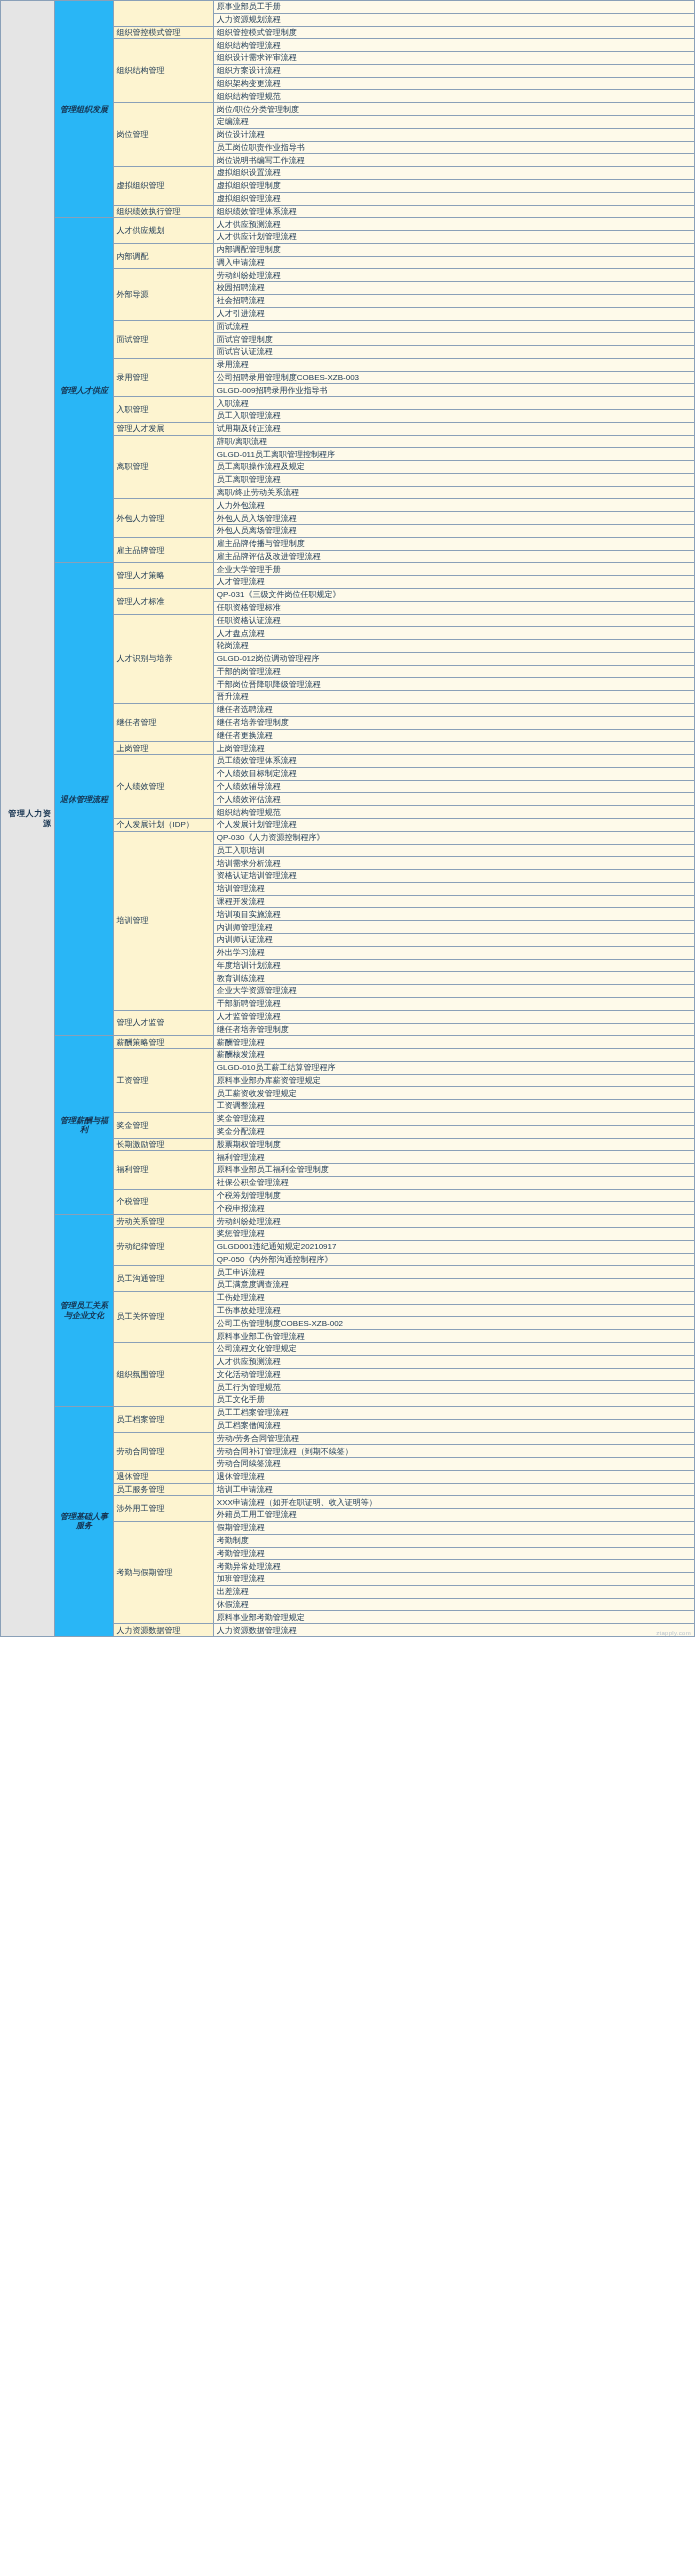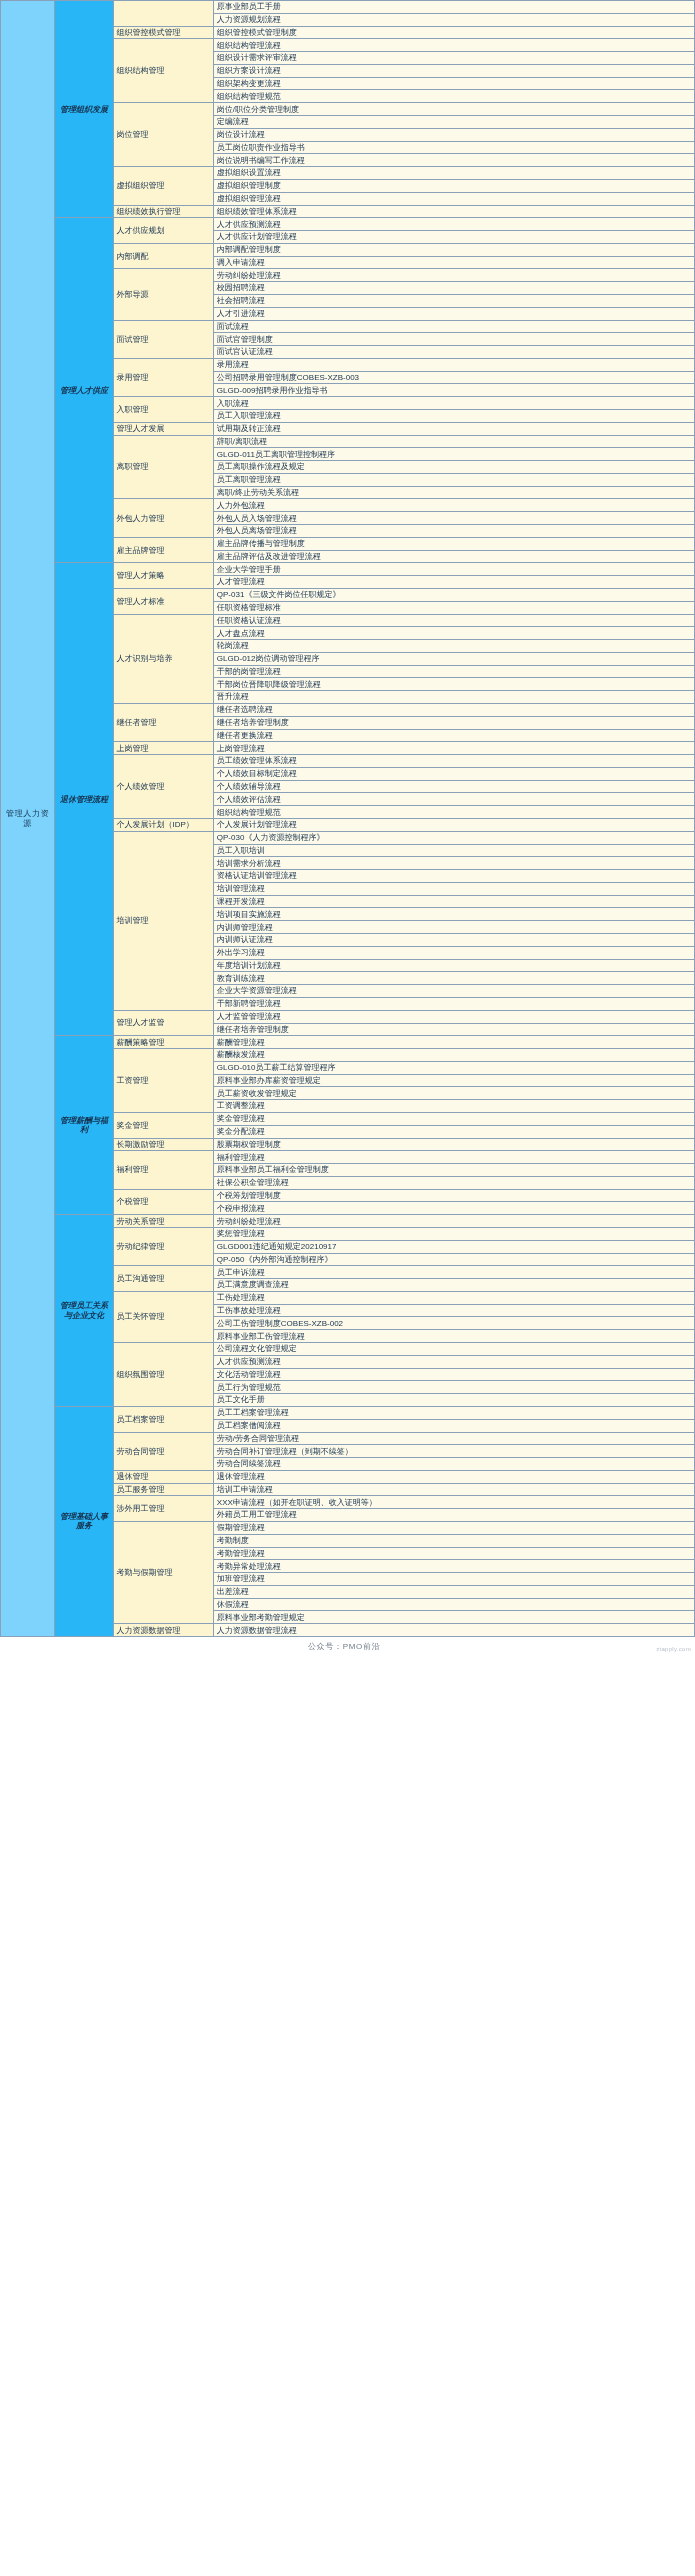--- a/index.html
+++ b/index.html
@@ -9,24 +9,24 @@
   table.matrix td{
     border:0.7px solid #8aa0b8;
     font-size:8px;
     color:#15324f;
     padding:1.3px 2.7px;
     vertical-align:middle;
     line-height:1.15;
   }
   td.l1{
     width:48px;
-    background:#7dd3fc;
+    background:#e5e5e5;
     color:#ffffff;
-    font-weight:normal;
-    text-align:center;
+    font-weight:bold;
+    text-align:right;
     font-size:8.7px;
     letter-spacing:0.7px;
     border-color:#1583b5;
   }
   td.l2{
     width:52px;
     background:#29b6f6;
     color:#ffffff;
     font-weight:bold;
     text-align:center;
@@ -506,16 +506,15 @@
         </tr>
         <tr>
           <td class="l4">原料事业部考勤管理规定</td>
         </tr>
         <tr>
           <td class="l3" rowspan="1">人力资源数据管理</td>
           <td class="l4">人力资源数据管理流程</td>
         </tr>
       </tbody>
   </table>
-  <div class="footer">公众号：PMO前沿</div>
   <div class="watermark">ztapply.com</div>
 </div>
 
 
 </body></html>

